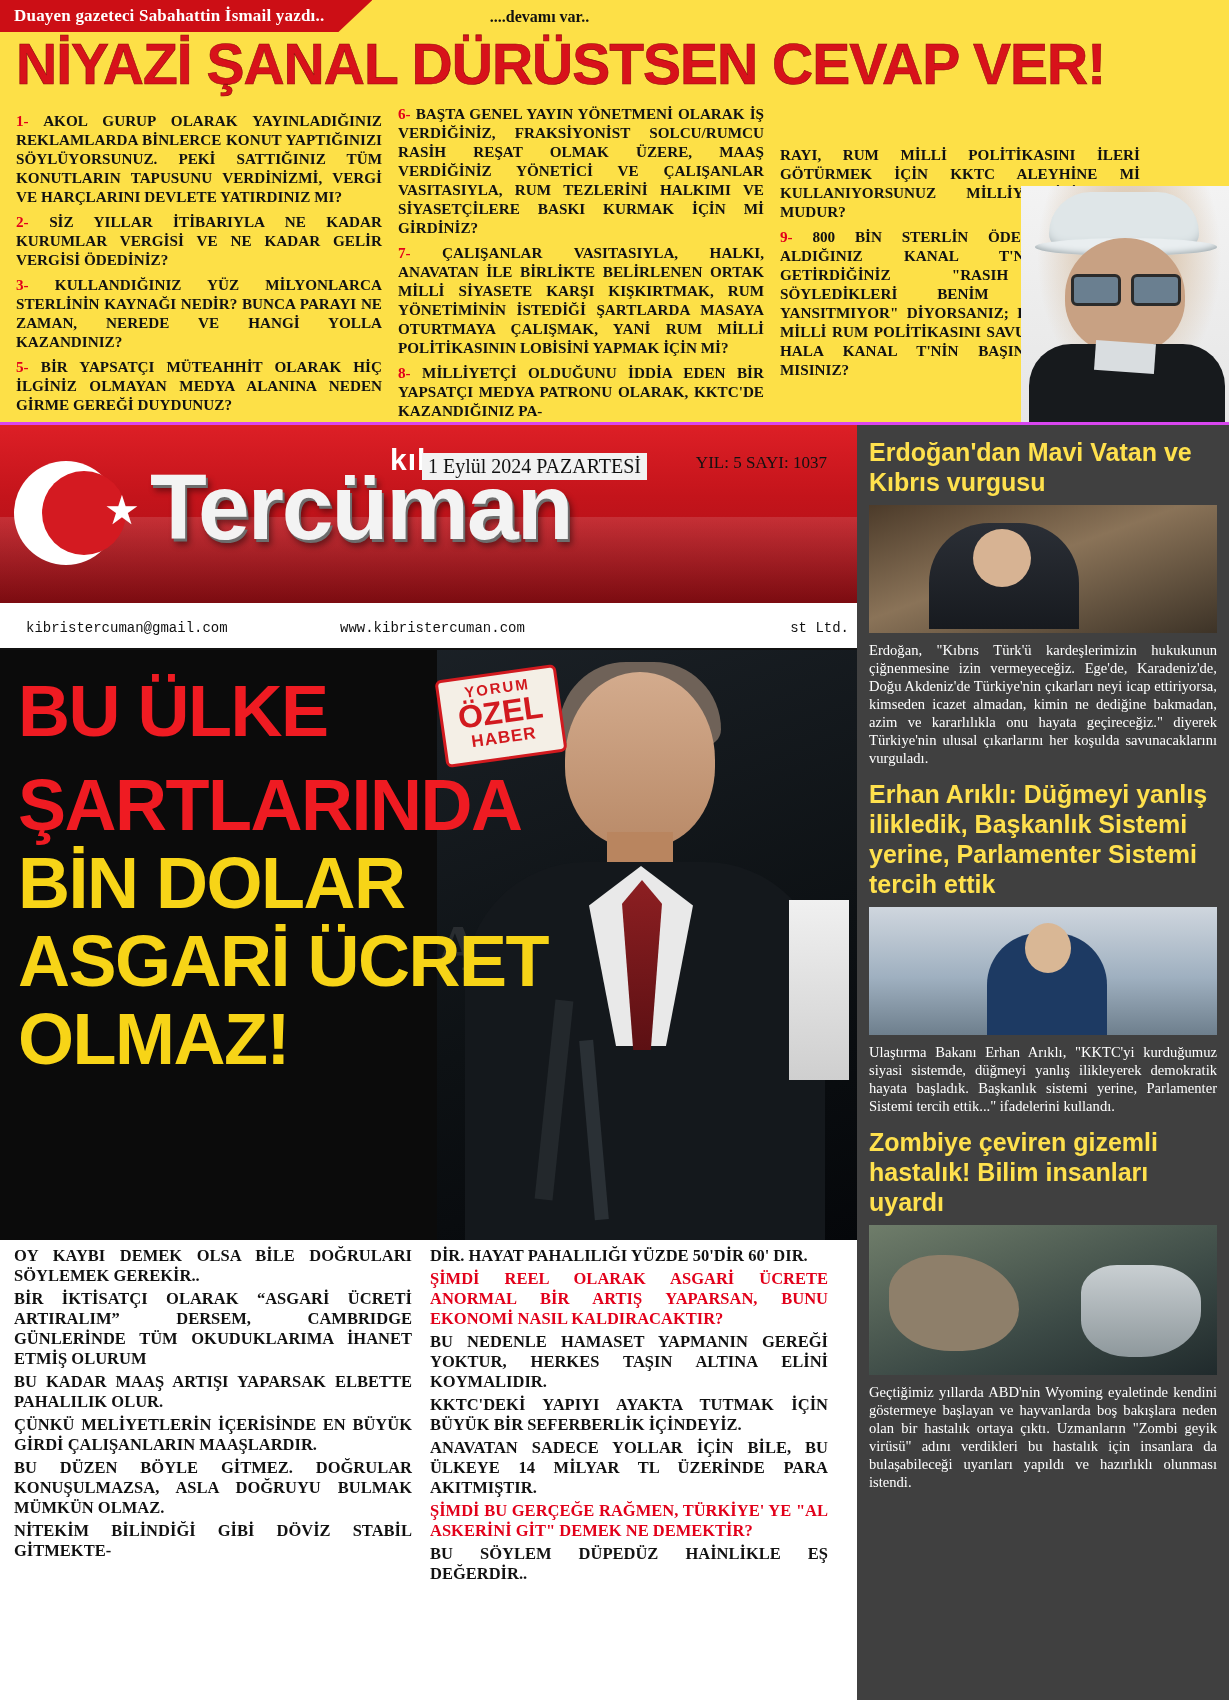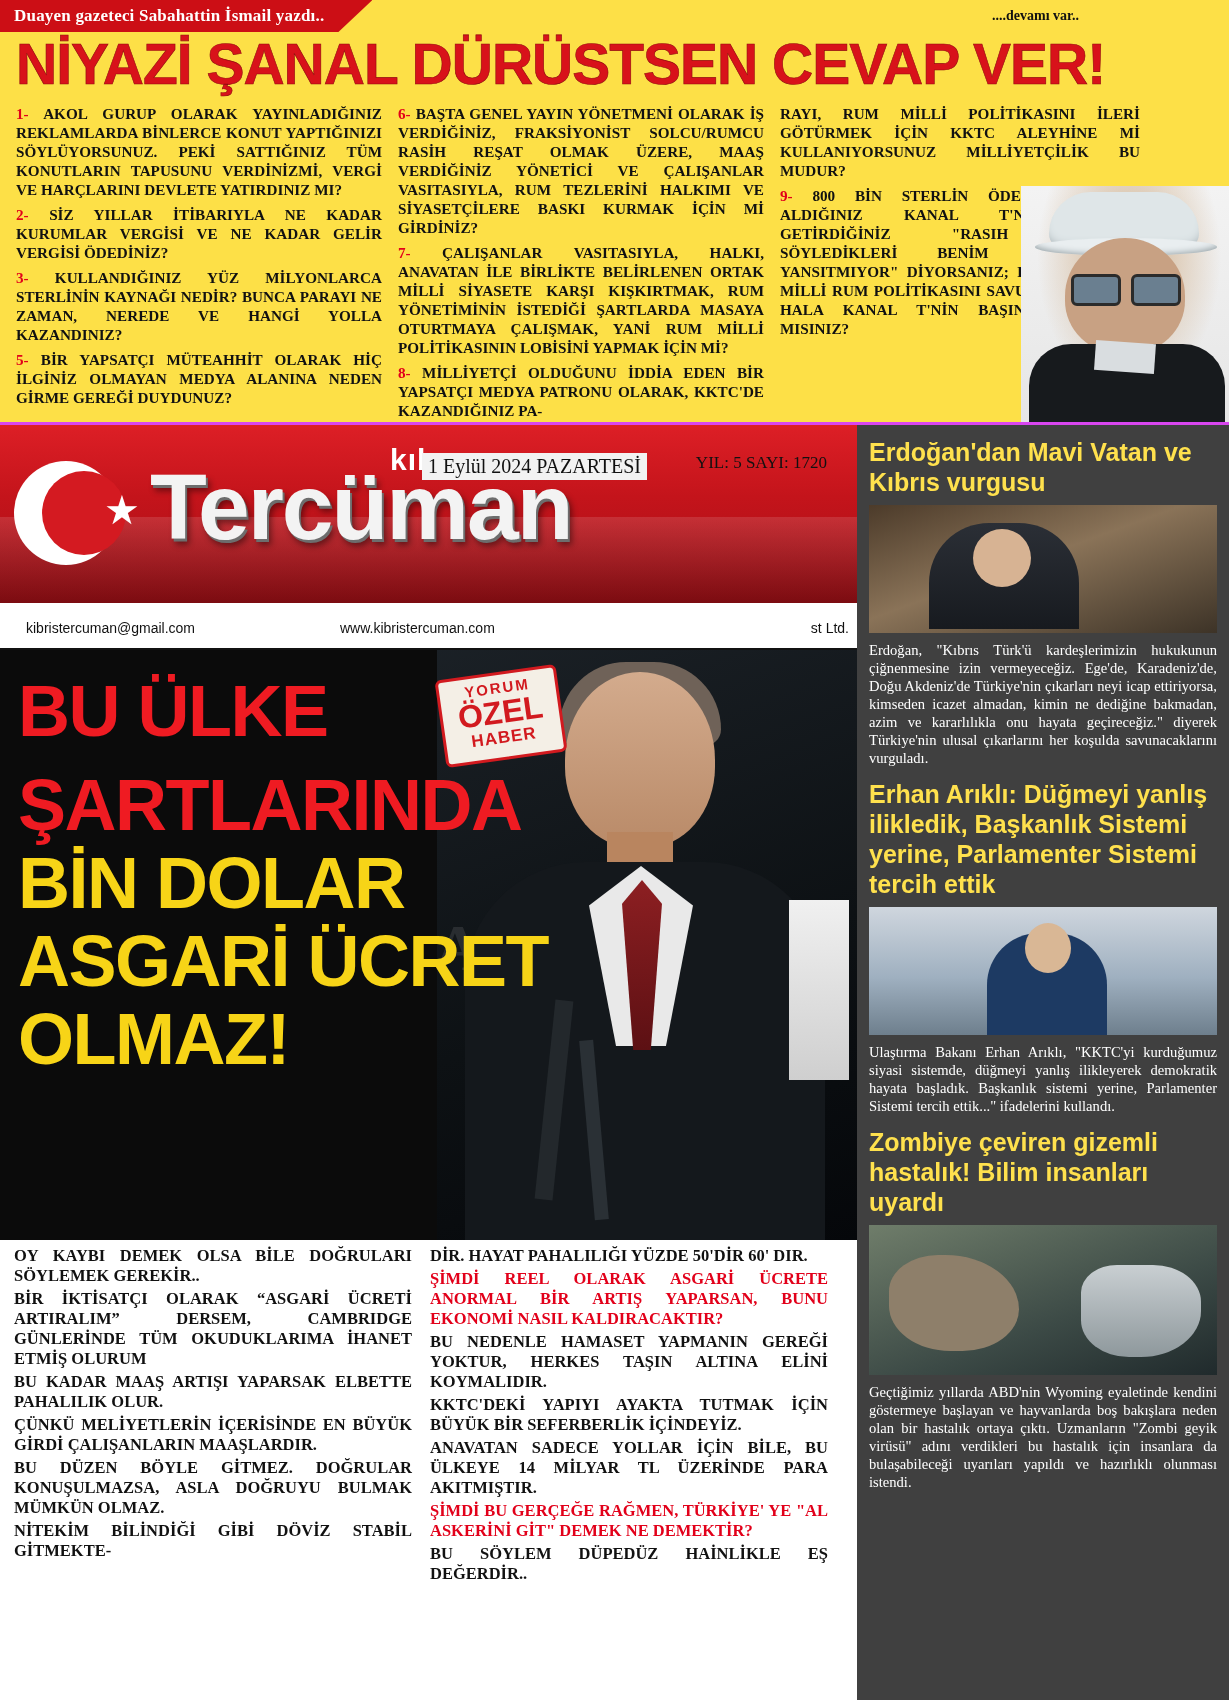--- a/index.html
+++ b/index.html
@@ -47,40 +47,41 @@
     color:#d8121a;
     -webkit-text-stroke:0.6px #8d0a0e;
     white-space:nowrap;
   }
   .cols {
     position:absolute;
     top:104px; left:16px;
     width:1160px;
     display:flex;
     gap:16px;
+    align-items:center;
   }
   .col { width:366px; }
   .col.c3 { width:360px; }
   .q {
     font-family:"Liberation Serif", serif;
     font-weight:bold;
     font-size:15.2px;
     line-height:19px;
     color:#111111;
     text-transform:uppercase;
     margin-bottom:6px;
     text-align:justify;
   }
   .q .num { color:#e2001a; font-weight:bold; }
   .devami {
     font-family:"Liberation Serif", serif;
     font-weight:bold;
-    font-size:14px;
+    font-size:16px;
     color:#111;
-    text-align:right;
+    text-align:center;
     margin-top:8px;
     padding-right:150px;
   }
   .top-photo {
     position:absolute;
     right:0px; top:186px;
     width:208px; height:236px;
     background:
       radial-gradient(ellipse at 52% 30%, #d9c2a8 0 18%, rgba(217,194,168,0) 60%),
       linear-gradient(#f3f3f3, #e6e6e6);
@@ -171,21 +172,21 @@
     font-size:20px; color:#111;
     background:#f2f2f2; padding:2px 6px;
   }
   .mast-issue {
     position:absolute; right:30px; top:28px;
     font-family:"Liberation Serif", serif;
     font-size:17px; color:#111;
   }
   .mast-mail, .mast-web, .mast-firm {
     position:absolute; bottom:12px;
-    font-family:Liberation Sans, sans-serif;
+    font-family:Liberation Mono, monospace;
     font-size:14px; color:#111;
   }
   .mast-mail { left:26px; }
   .mast-web { left:340px; }
   .mast-firm { right:8px; }
 
   
   .hero {
     position:absolute;
     top:650px; left:0;
@@ -403,21 +404,21 @@
 </div>
 
 <div class="masthead">
   <div class="mast-red"></div>
   <div class="mast-white-strip"></div>
   <div class="moon"></div>
   <div class="star">★</div>
   <div class="mast-sub">kıbrıs</div>
   <div class="mast-title">Tercüman</div>
   <div class="mast-date">1 Eylül 2024 PAZARTESİ</div>
-  <div class="mast-issue">YIL: 5  SAYI: 1720</div>
+  <div class="mast-issue">YIL: 5  SAYI: 1037</div>
   <div class="mast-mail">kibristercuman@gmail.com</div>
   <div class="mast-web">www.kibristercuman.com</div>
   <div class="mast-firm">st Ltd.</div>
 </div>
 
 <div class="hero">
   <div class="hero-photo">
     <div class="hp-bg"></div>
     <div class="hp-watermark">HABERCİ</div>
     <div class="hp-hair"></div>

